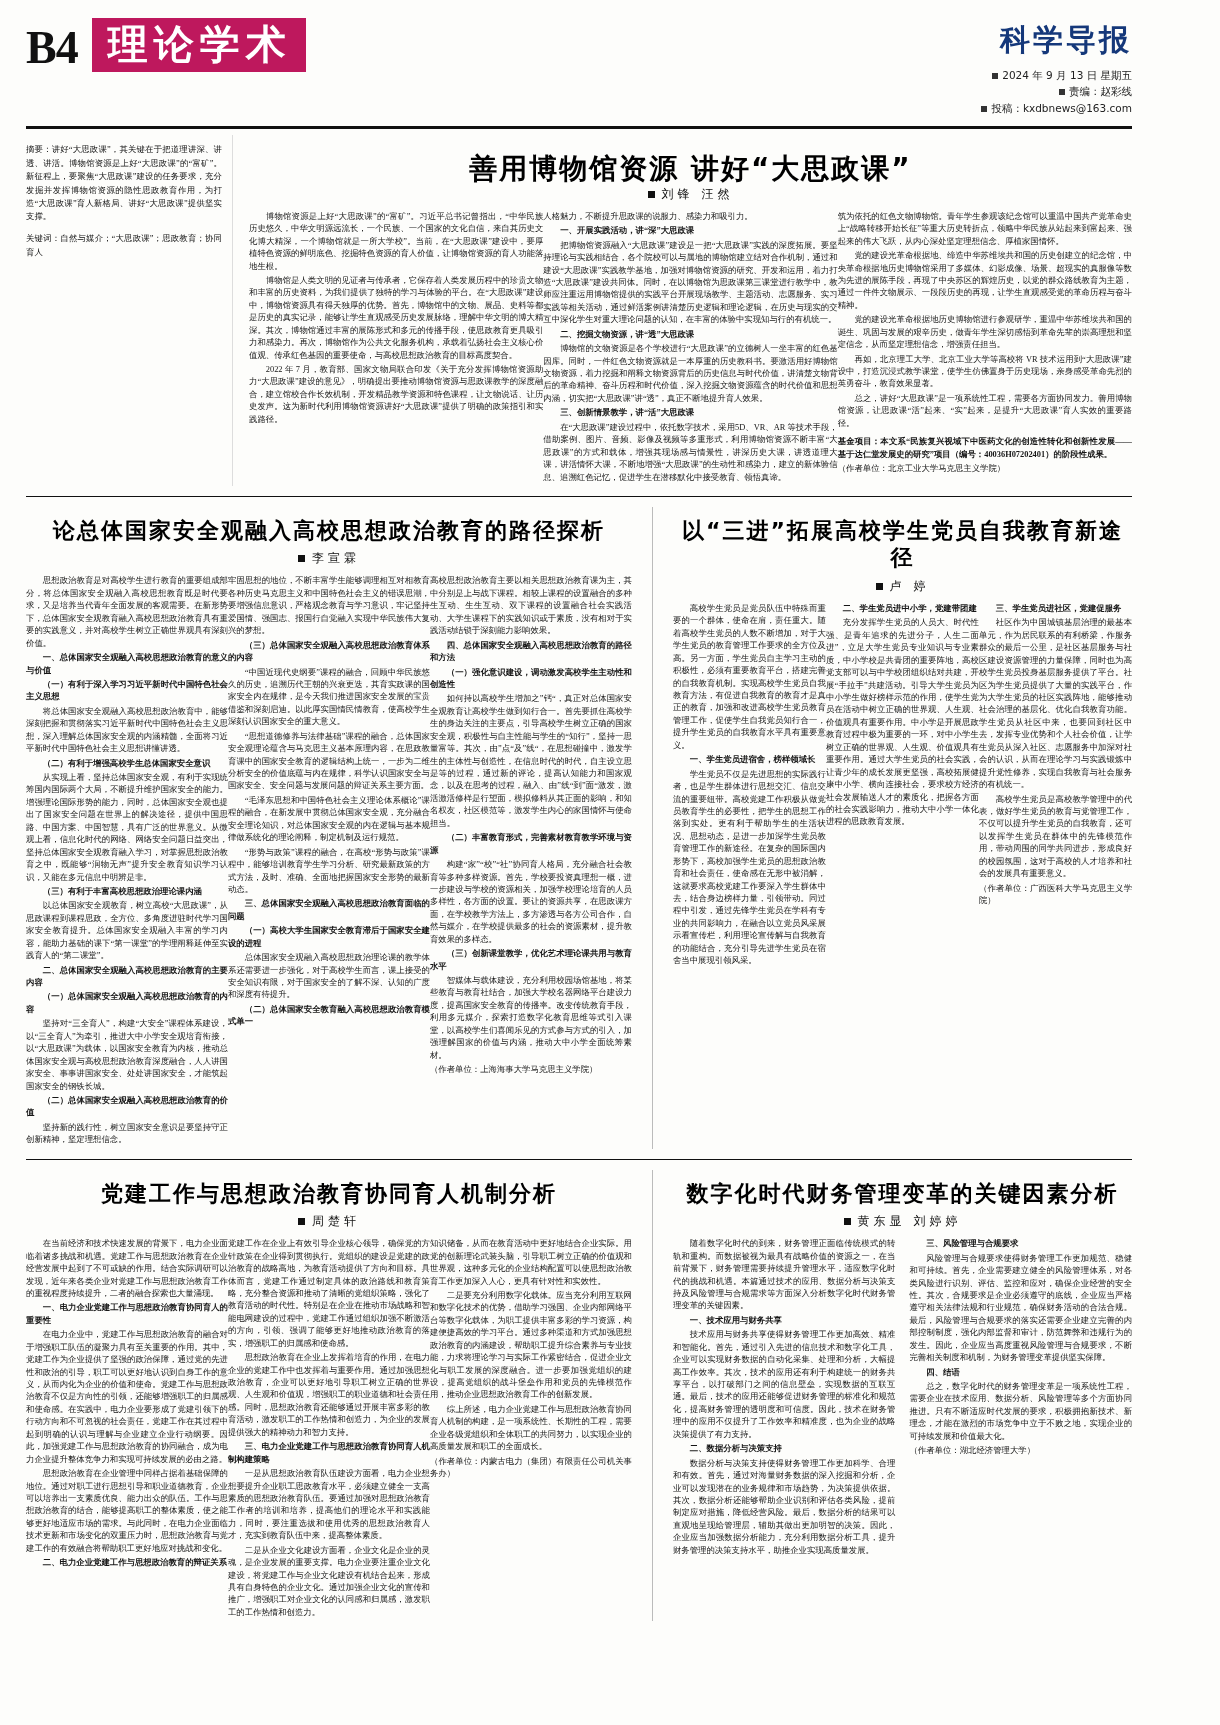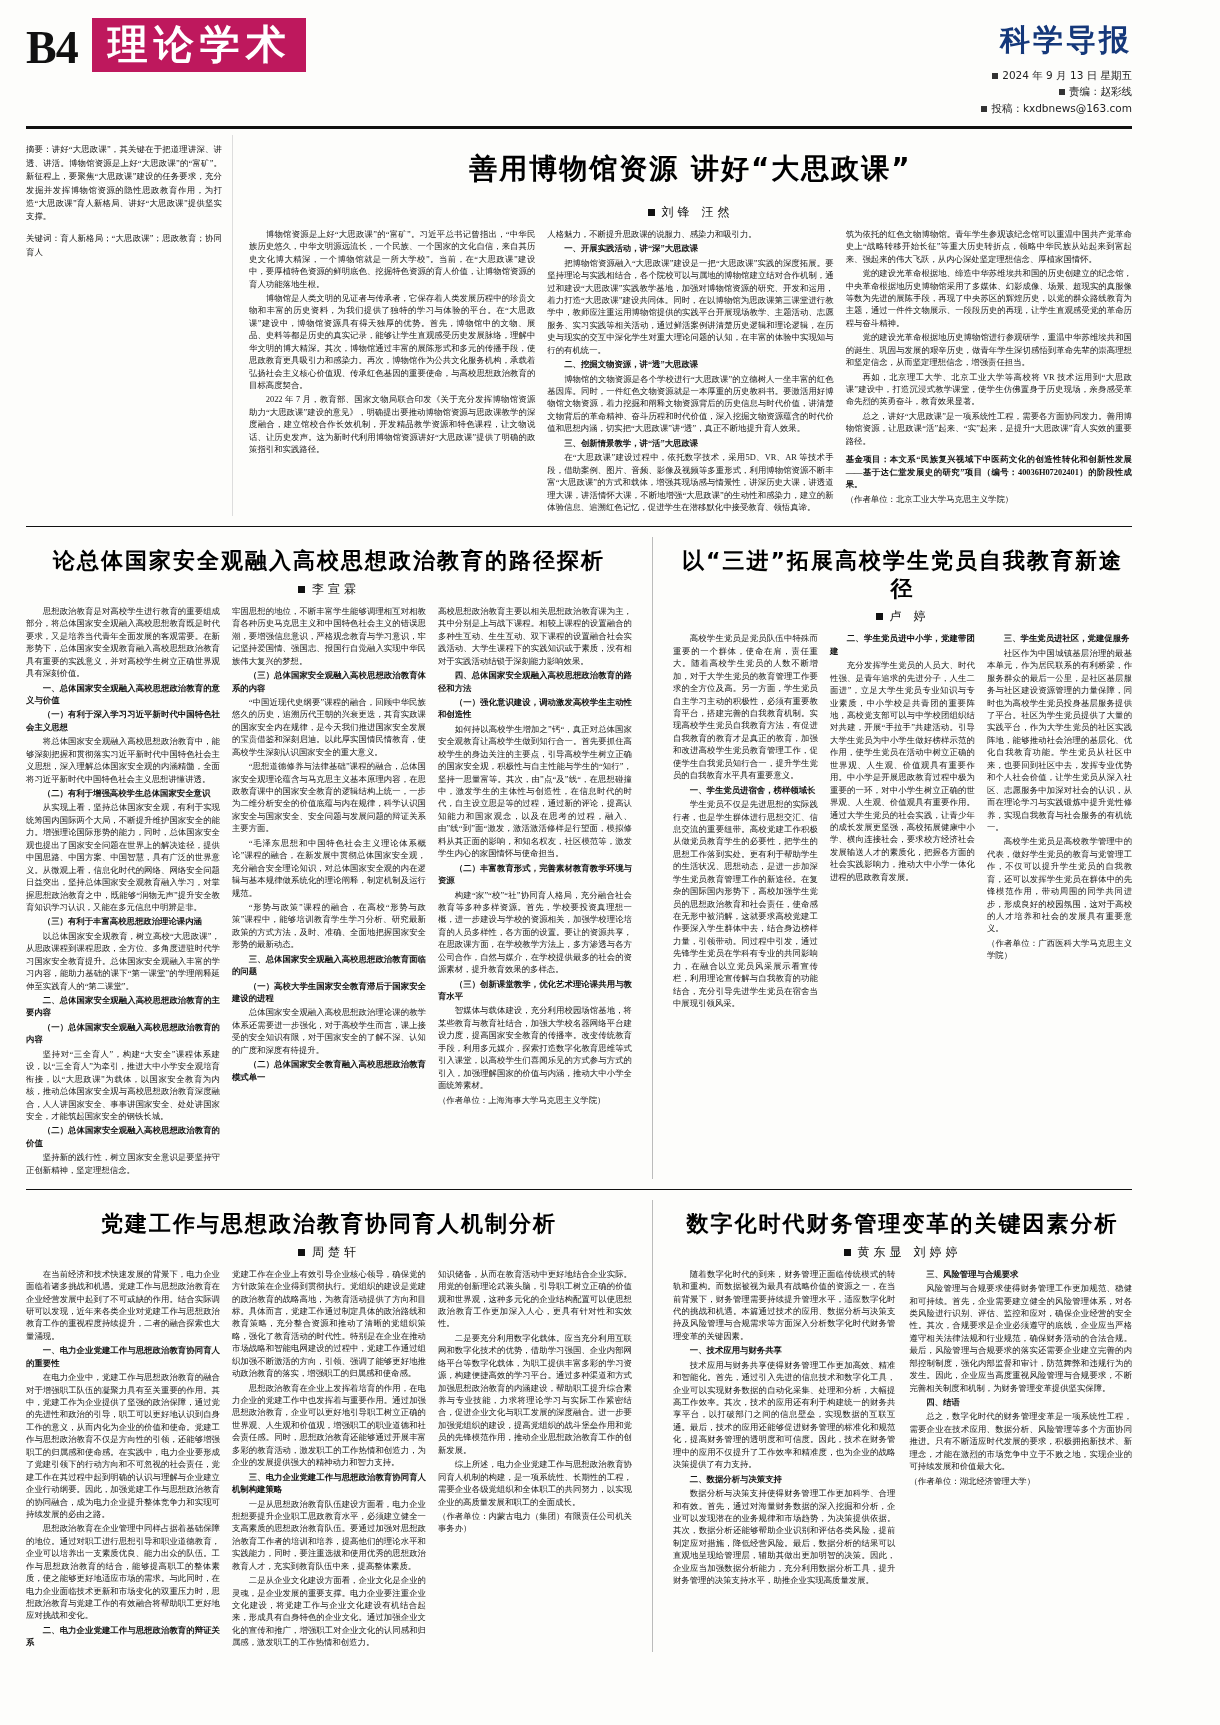--- a/index.html
+++ b/index.html
@@ -24,21 +24,21 @@
   .paper-name{font-size:30px;font-weight:bold;letter-spacing:3px;color:#15387a;font-family:"Liberation Serif",serif;margin-bottom:6px;}
   .mast-meta{font-size:10.5px;line-height:1.55;color:#222;font-family:"DejaVu Sans",sans-serif;}
   .mast-meta div{white-space:nowrap;}
   .sq{display:inline-block;width:6px;height:6px;background:#333;margin-right:4px;vertical-align:middle;}
 
   
   .headline{
     text-align:center;font-family:"DejaVu Sans",sans-serif;font-weight:bold;
     letter-spacing:2px;line-height:1.25;color:#000;
   }
-  .h1{font-size:28px;margin:16px 0 18px;}
+  .h1{font-size:28px;margin:16px 0 0;}
   .h2{font-size:22px;margin:10px 0 6px;}
   .byline{text-align:center;font-size:12px;font-family:"DejaVu Sans",sans-serif;letter-spacing:4px;margin-bottom:8px;}
   .byline .bullet{display:inline-block;width:7px;height:7px;background:#111;margin-right:7px;vertical-align:middle;}
 
   .rule{border:0;border-top:1px solid #111;margin:10px 0;}
 
   .cols{display:flex;gap:14px;}
   .col{flex:1;}
   .col p{
     margin:0 0 2px;
@@ -59,21 +59,21 @@
   
   .article{margin-top:6px;}
   .top-zone{display:flex;gap:16px;}
   .left-abs{width:196px;flex:none;padding-right:10px;border-right:1px solid #ddd;}
   .top-main{flex:1;}
 
   .twocol-wrap{display:flex;gap:20px;}
   .half{flex:1;}
   .vdiv{width:0;border-left:1px solid #bbb;}
 
-  .three{display:flex;gap:12px;}
+  .three{display:flex;gap:0;}
 </style>
 </head>
 <body>
 
 <div class="page">
 
   <div class="masthead">
     <div class="mast-left">
       <div class="folio">B4</div>
       <div class="section-badge">理论学术</div>
@@ -86,21 +86,21 @@
         <div><span class="sq"></span><span>投稿：kxdbnews@163.com</span></div>
       </div>
     </div>
   </div>
 
   <div class="article">
     <div class="top-zone">
 
       <div class="left-abs">
         <p class="abstract">摘要：讲好“大思政课”，其关键在于把道理讲深、讲透、讲活。博物馆资源是上好“大思政课”的“富矿”。新征程上，要聚焦“大思政课”建设的任务要求，充分发掘并发挥博物馆资源的隐性思政教育作用，为打造“大思政课”育人新格局、讲好“大思政课”提供坚实支撑。</p>
-        <p class="abstract" style="margin-top:8px;">关键词：育人新格局；“大思政课”；思政教育；协同育人</p>
+        <p class="abstract" style="margin-top:8px;">关键词：自然与媒介；“大思政课”；思政教育；协同育人</p>
       </div>
 
       <div class="top-main">
         <div class="headline h1">善用博物馆资源  讲好“大思政课”</div>
         <div class="byline"><span class="bullet"></span><span>刘锋  汪然</span></div>
 
         <div class="three">
           <div class="col">
             <p class="ind">博物馆资源是上好“大思政课”的“富矿”。习近平总书记曾指出，“中华民族历史悠久，中华文明源远流长，一个民族、一个国家的文化自信，来自其历史文化博大精深，一个博物馆就是一所大学校”。当前，在“大思政课”建设中，要厚植特色资源的鲜明底色、挖掘特色资源的育人价值，让博物馆资源的育人功能落地生根。</p>
             <p class="ind">博物馆是人类文明的见证者与传承者，它保存着人类发展历程中的珍贵文物和丰富的历史资料，为我们提供了独特的学习与体验的平台。在“大思政课”建设中，博物馆资源具有得天独厚的优势。首先，博物馆中的文物、展品、史料等都是历史的真实记录，能够让学生直观感受历史发展脉络，理解中华文明的博大精深。其次，博物馆通过丰富的展陈形式和多元的传播手段，使思政教育更具吸引力和感染力。再次，博物馆作为公共文化服务机构，承载着弘扬社会主义核心价值观、传承红色基因的重要使命，与高校思想政治教育的目标高度契合。</p>

